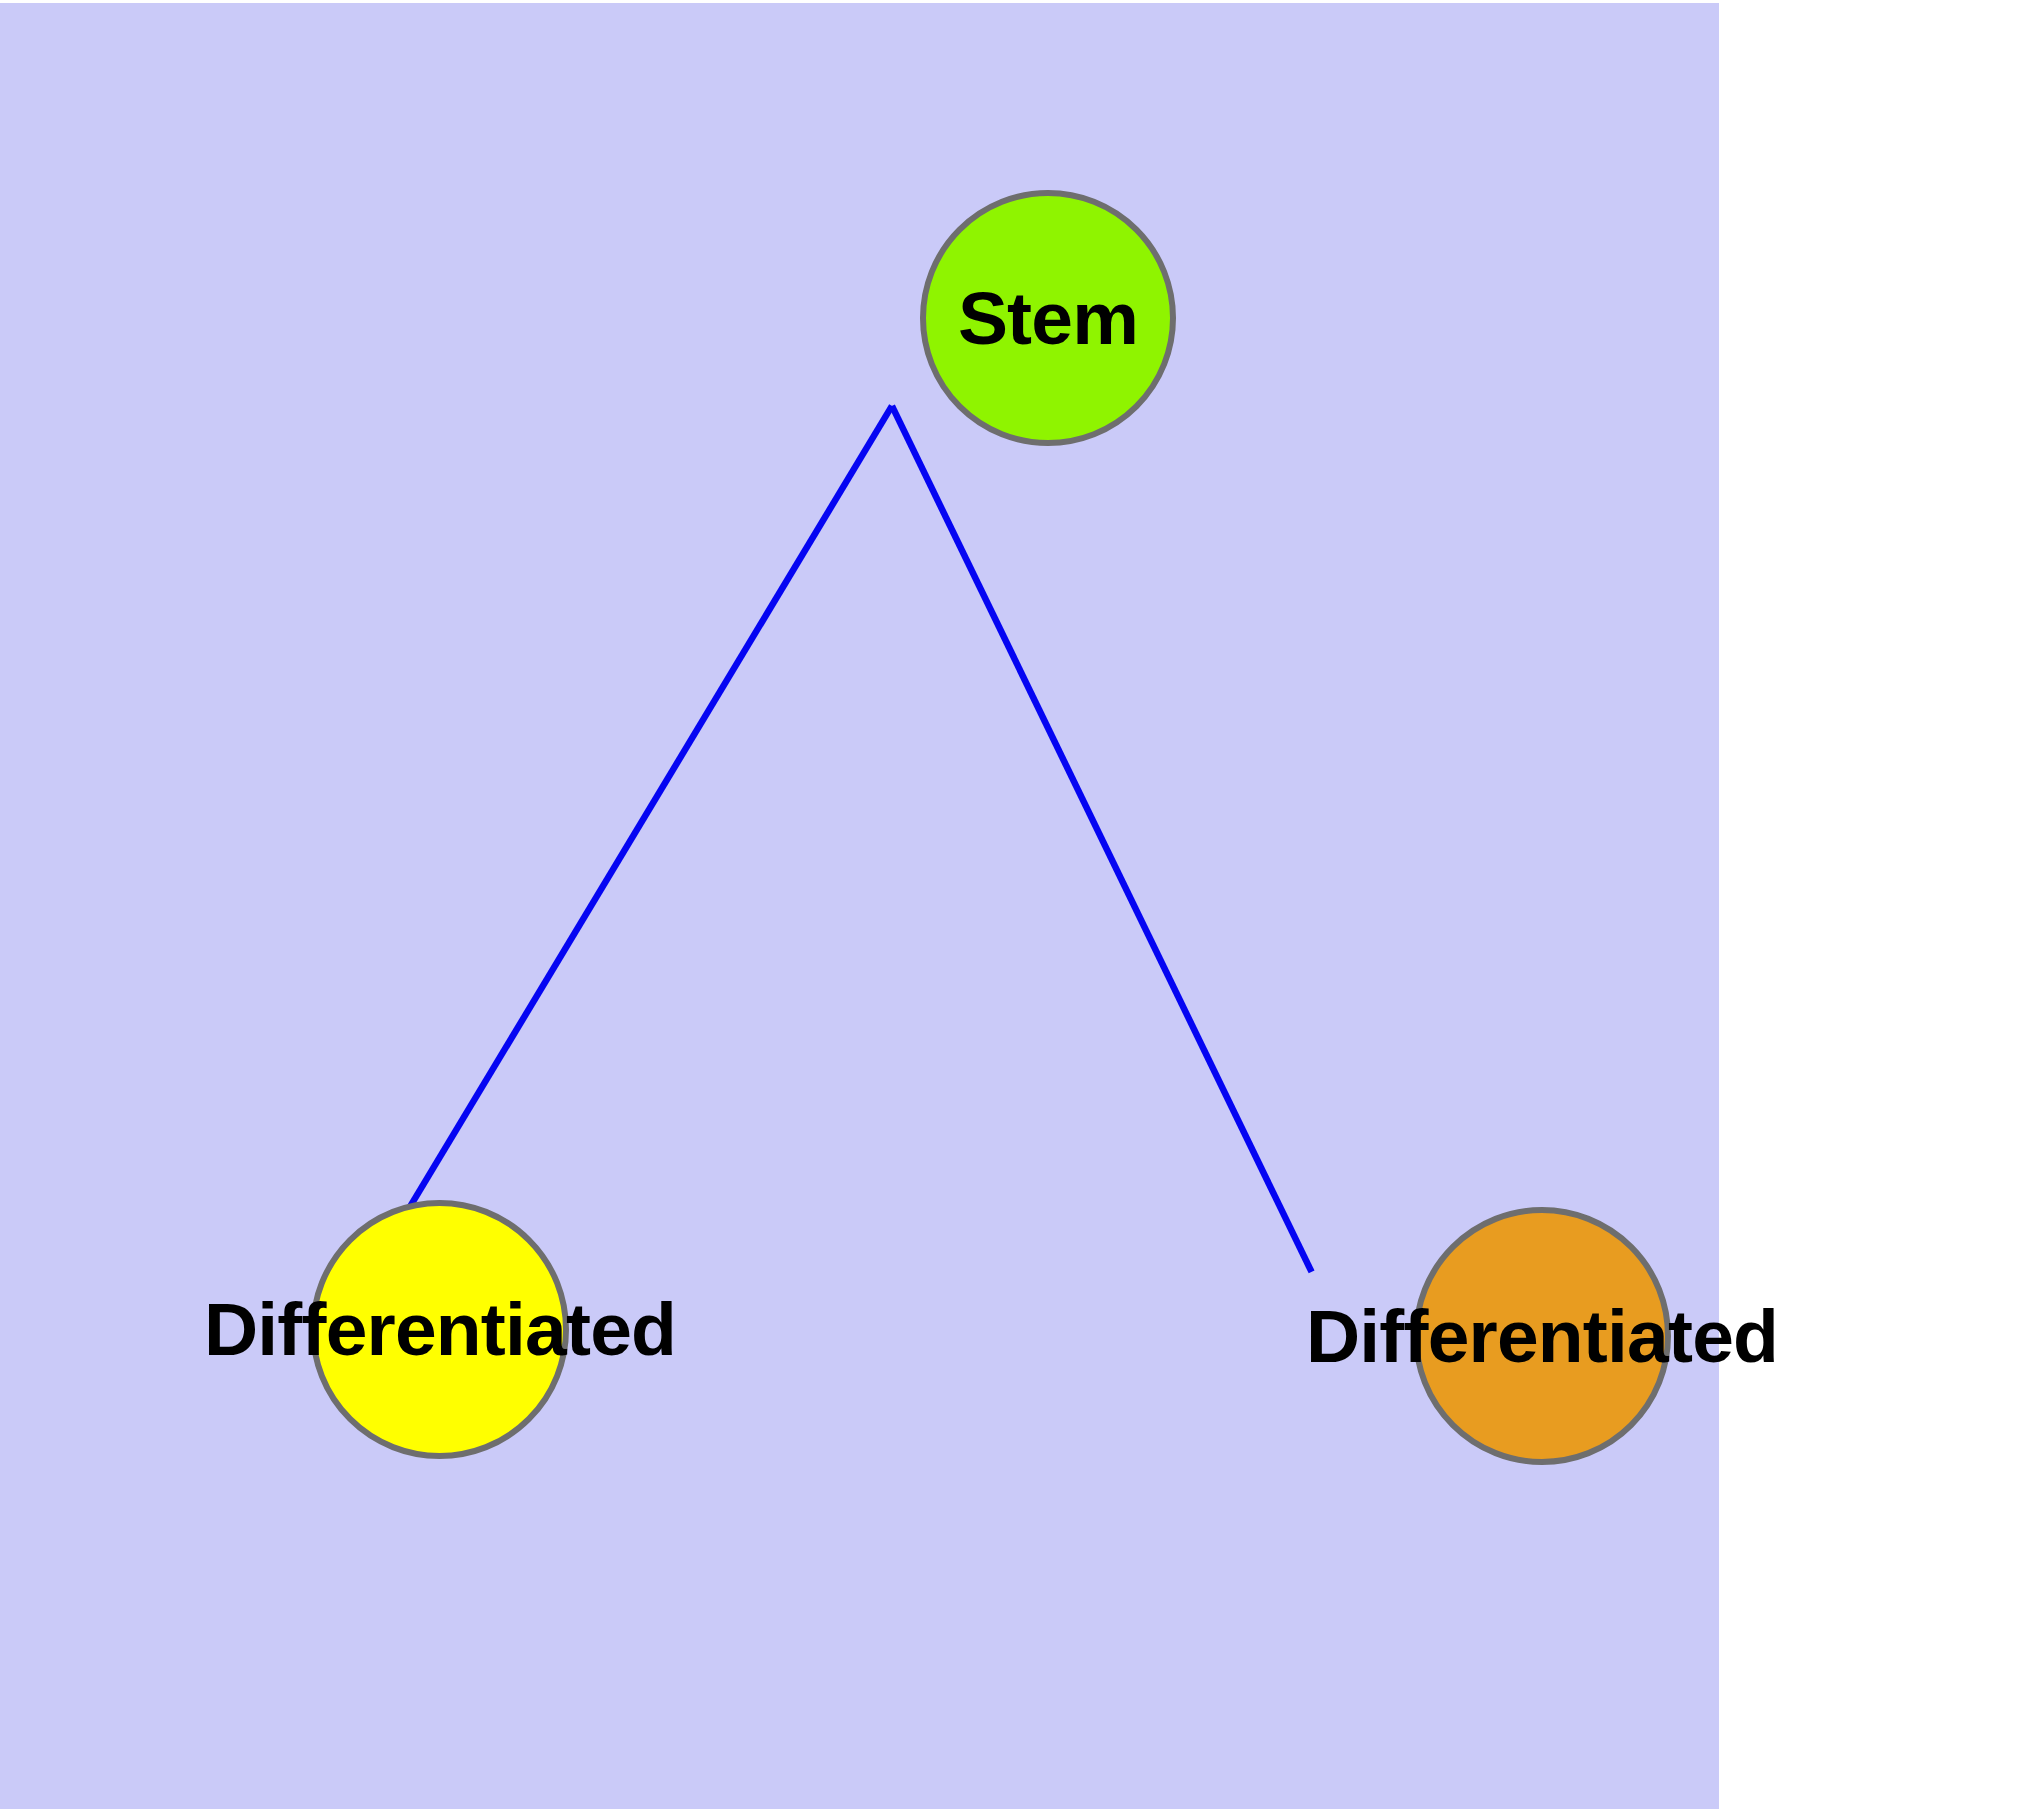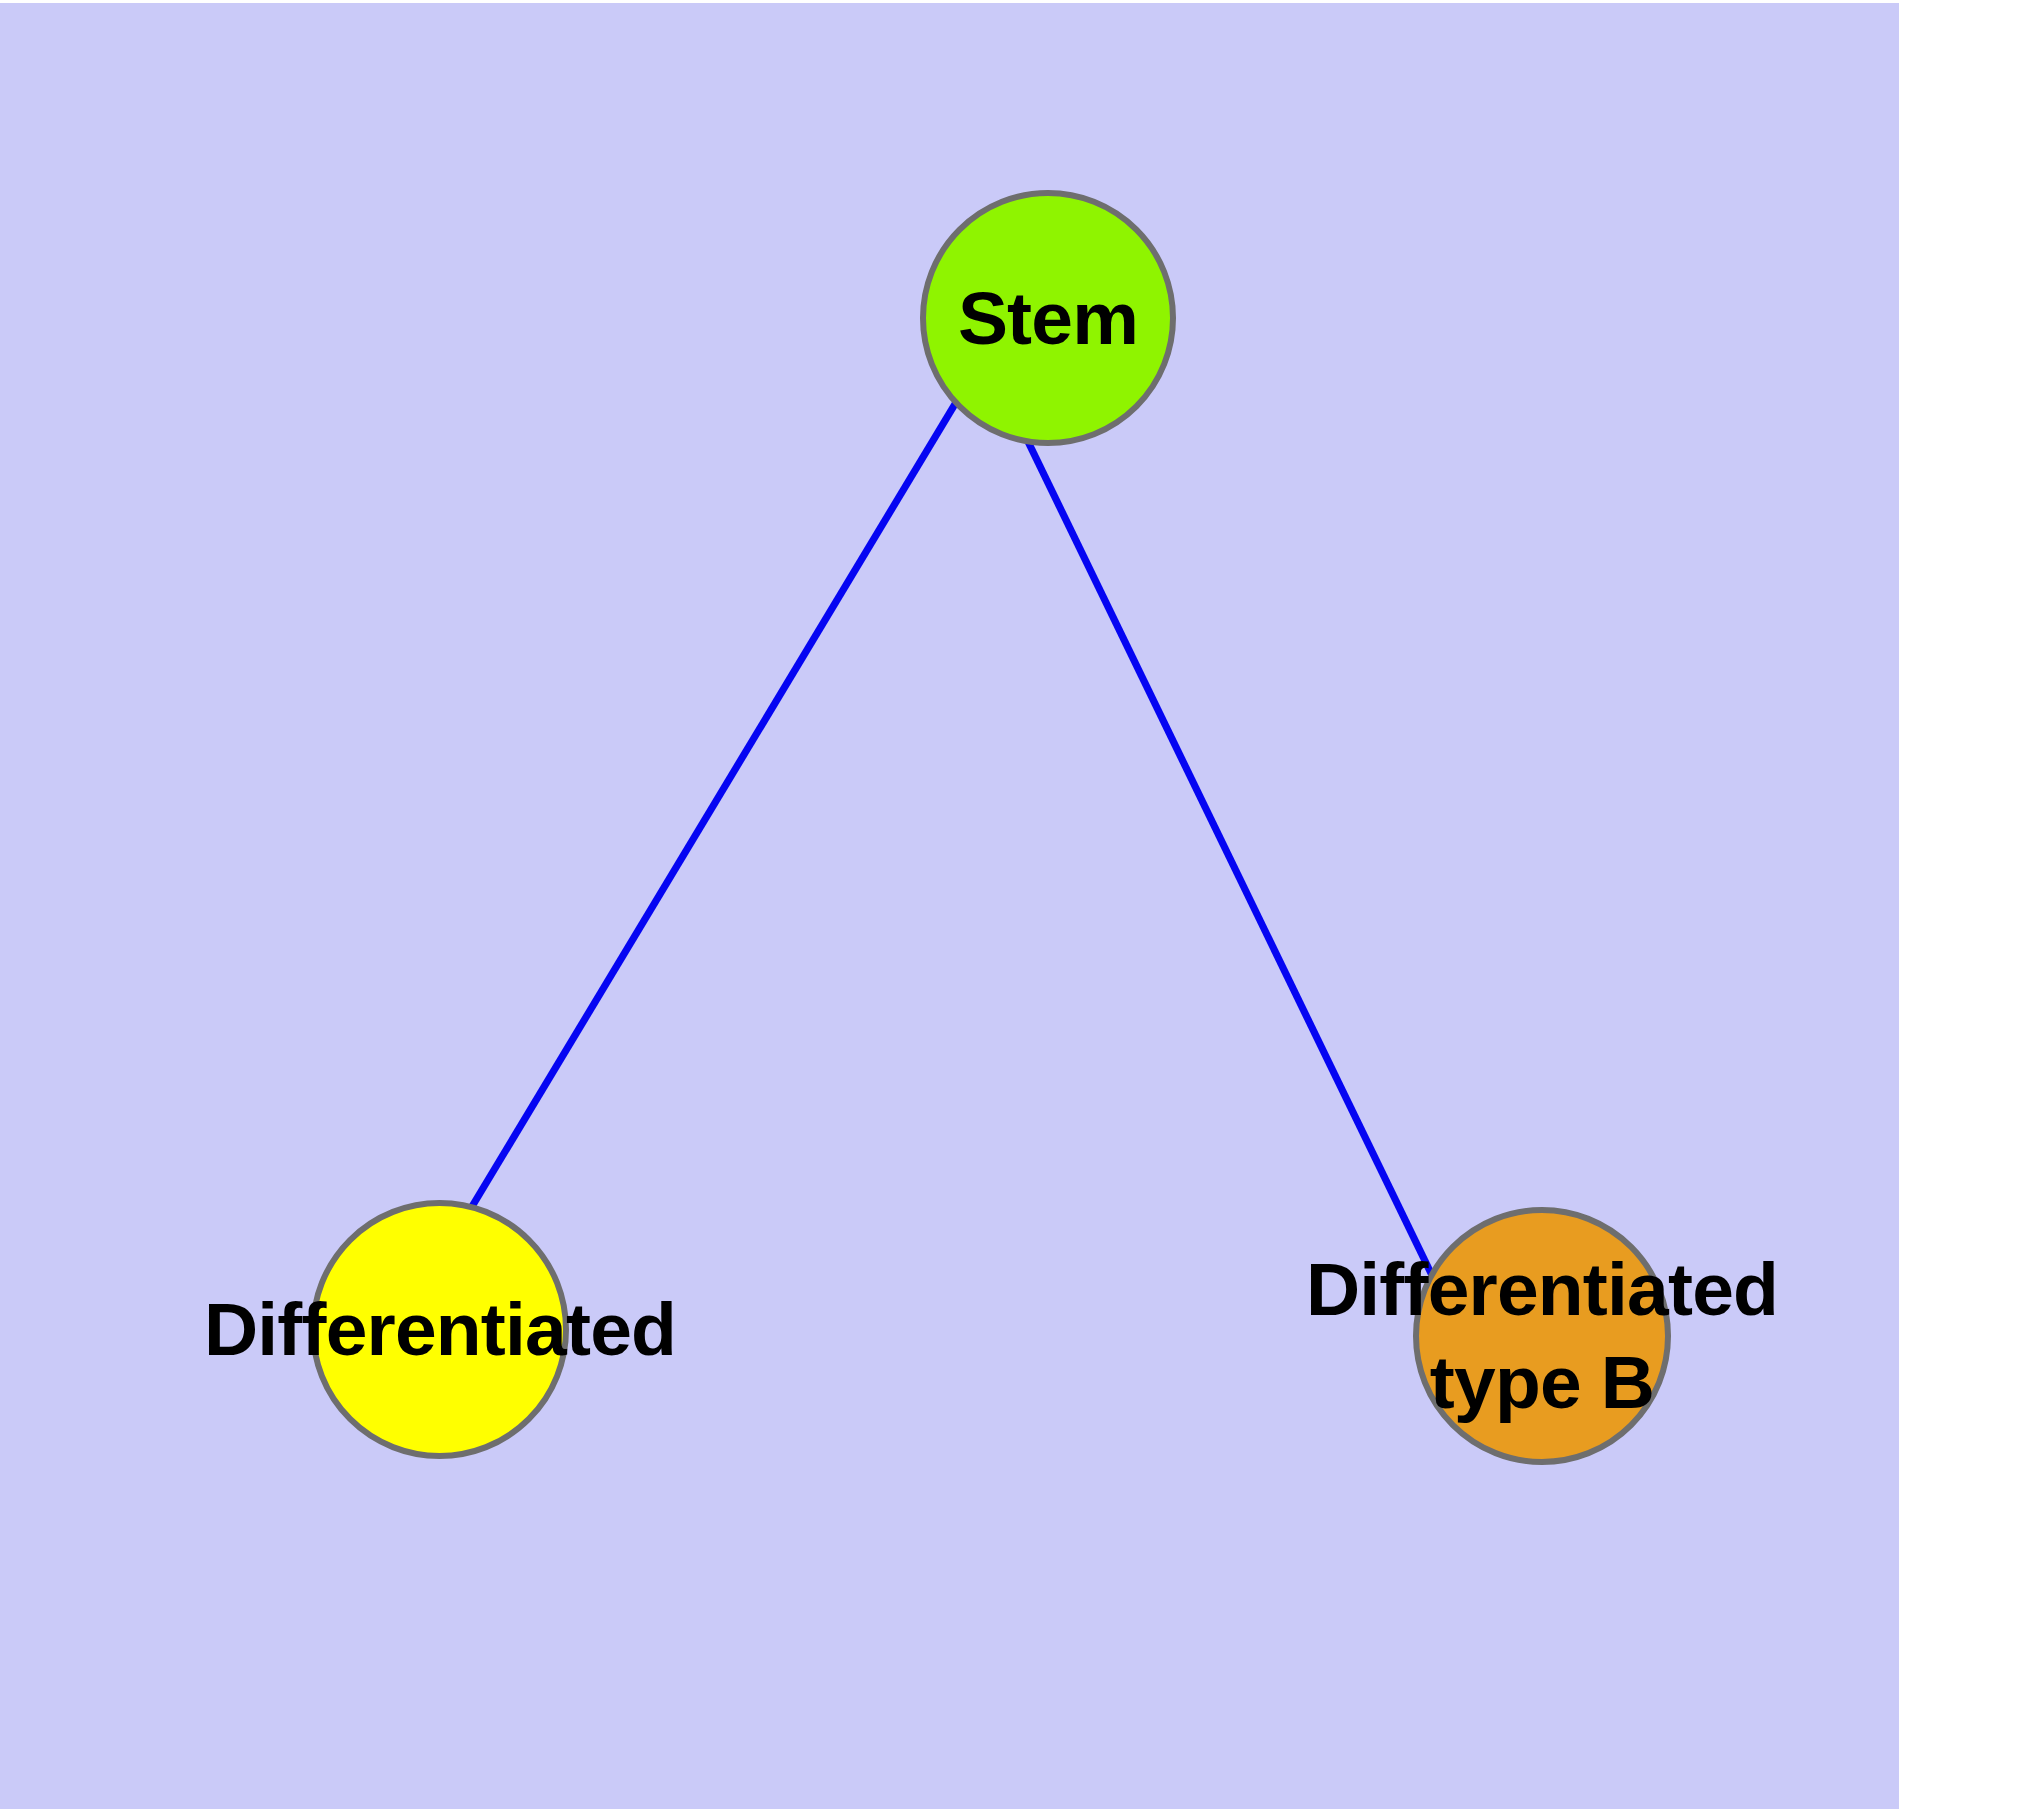--- a/index.html
+++ b/index.html
@@ -8,21 +8,21 @@
     width: 2021px;
     height: 1812px;
     background: #ffffff;
     overflow: hidden;
     font-family: "Liberation Sans", sans-serif;
   }
   .canvas {
     position: absolute;
     left: 0;
     top: 2.5px;
-    width: 1899px;
+    width: 1719px;
     height: 1806px;
   }
   .edges-svg {
     position: absolute;
     left: 0;
     top: 0;
     width: 100%;
     height: 100%;
     z-index: 1;
   }
@@ -65,17 +65,16 @@
   <div class="node-label" style="left: 1048px; top: 315px; color: rgb(0, 0, 0);">
     <span>Stem</span>
   </div>
 
   <div class="node-label" style="left: 440px; top: 1326px; color: rgb(0, 0, 0);">
     <span>Differentiated</span>
   </div>
 
   <div class="node-label" style="left: 1542px; top: 1333px; color: rgb(0, 0, 0);">
     <span>Differentiated</span>
-    <span>type B</span>
   </div>
 
 </div>
 
 
 </body></html>

